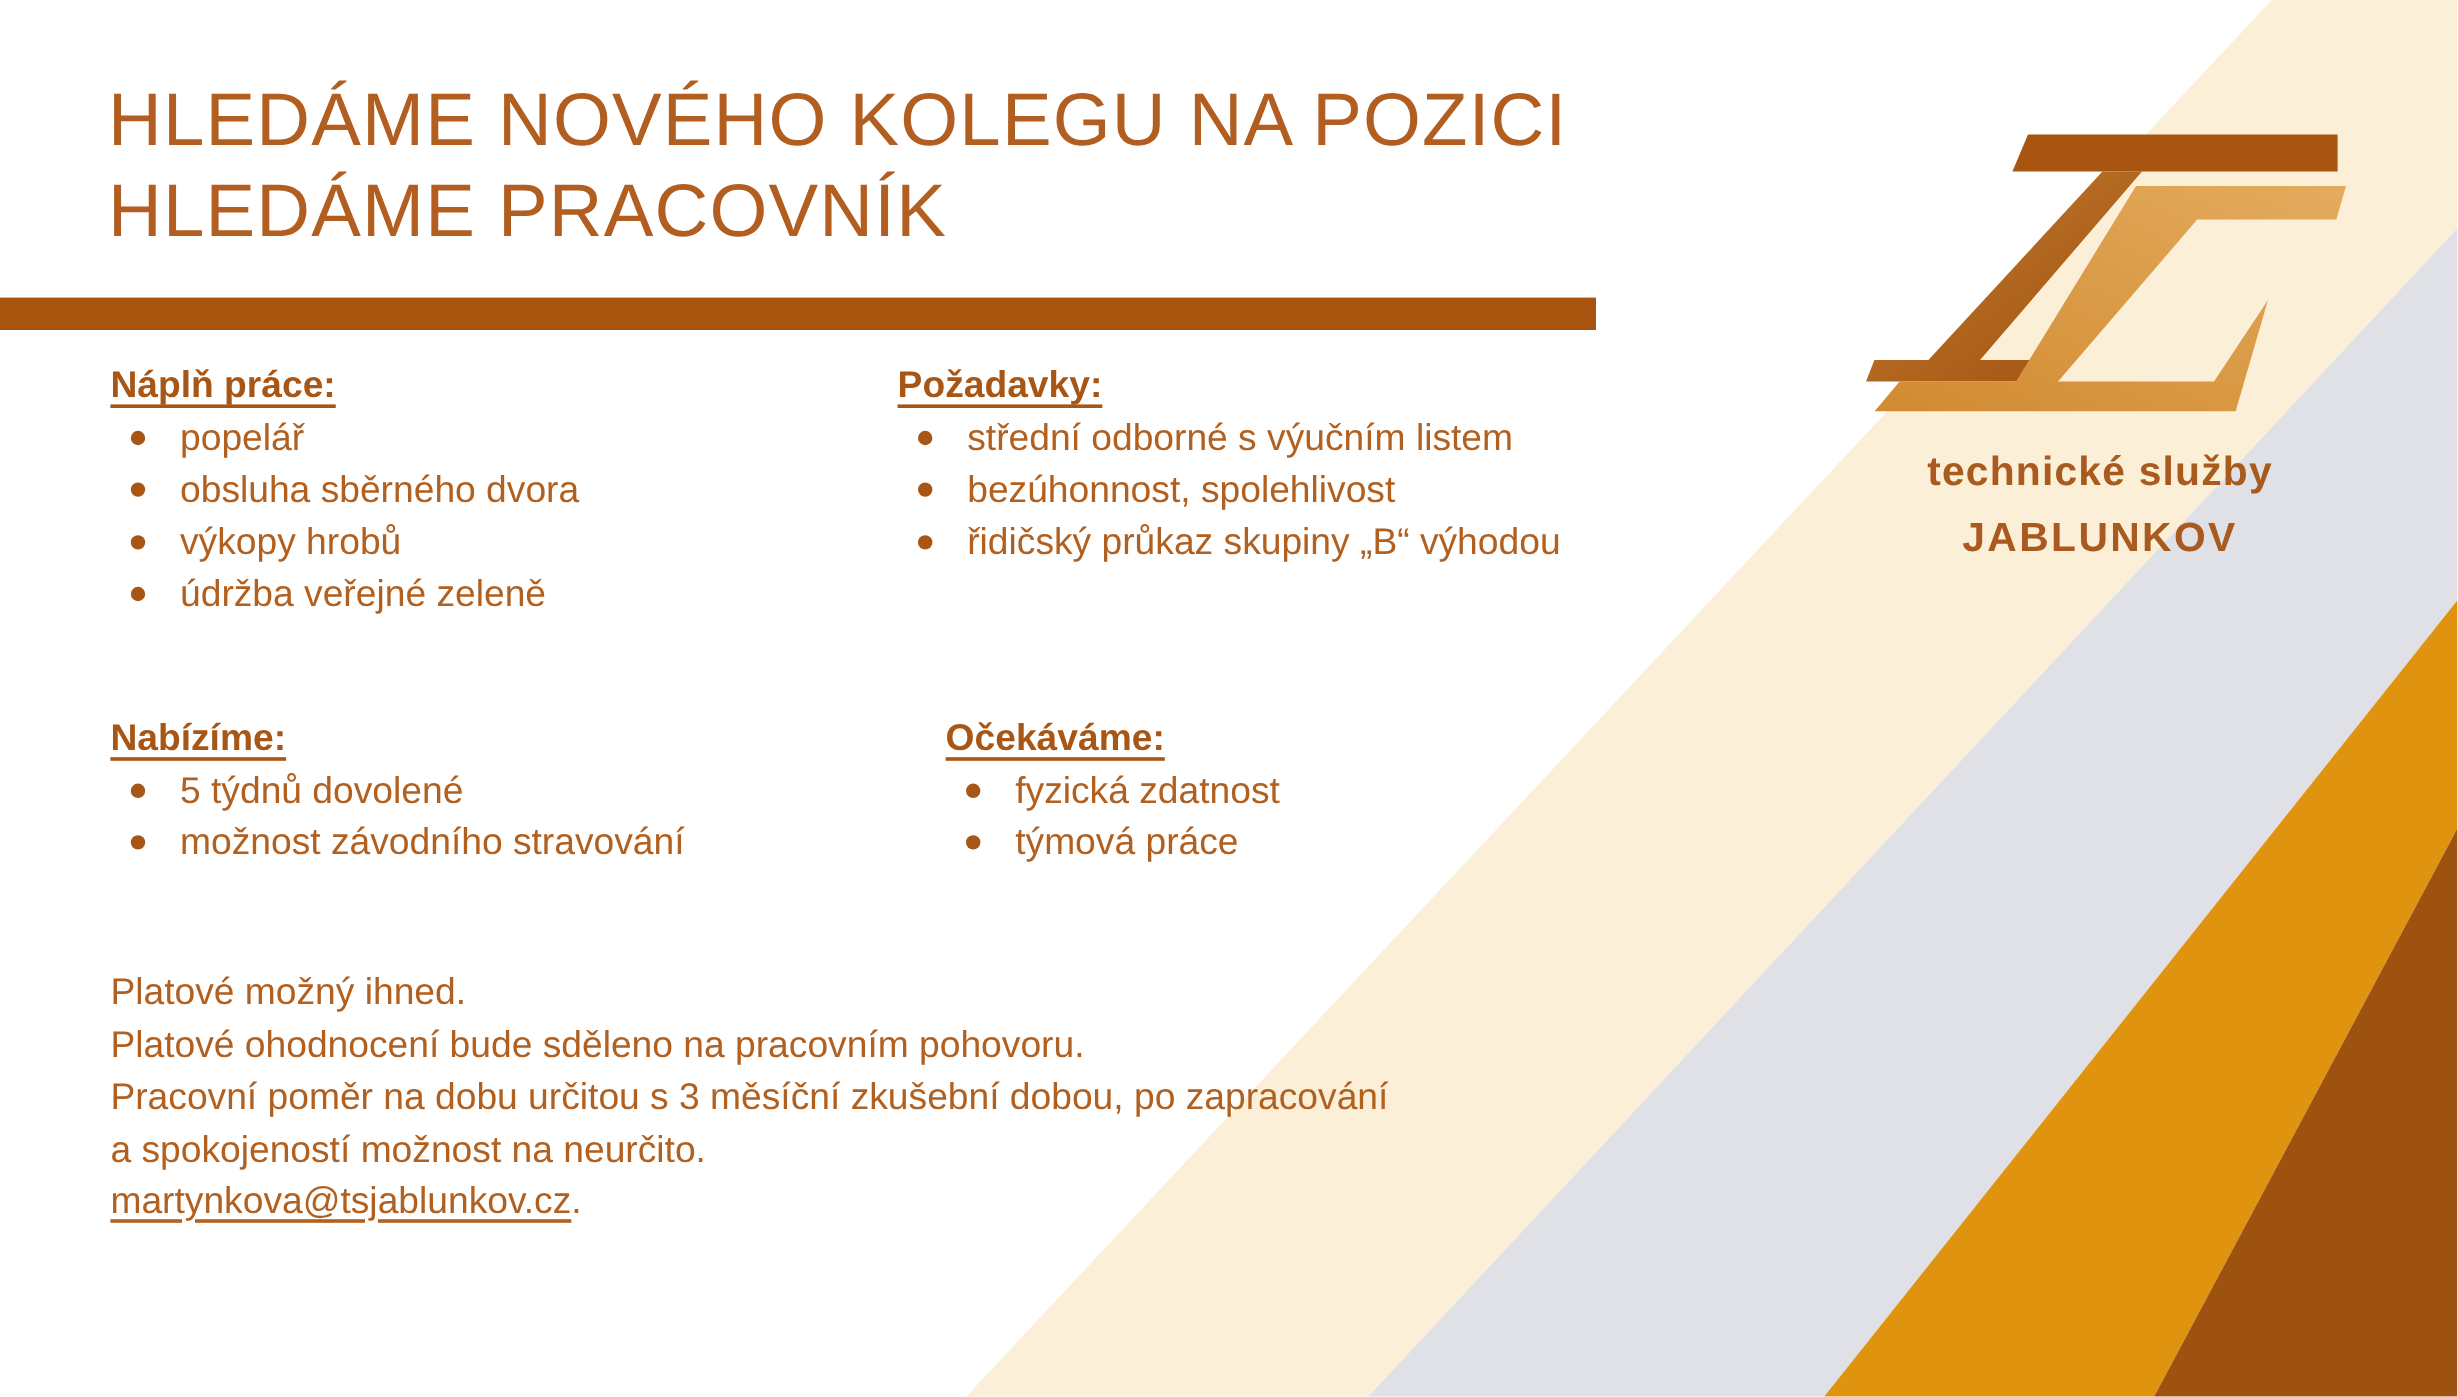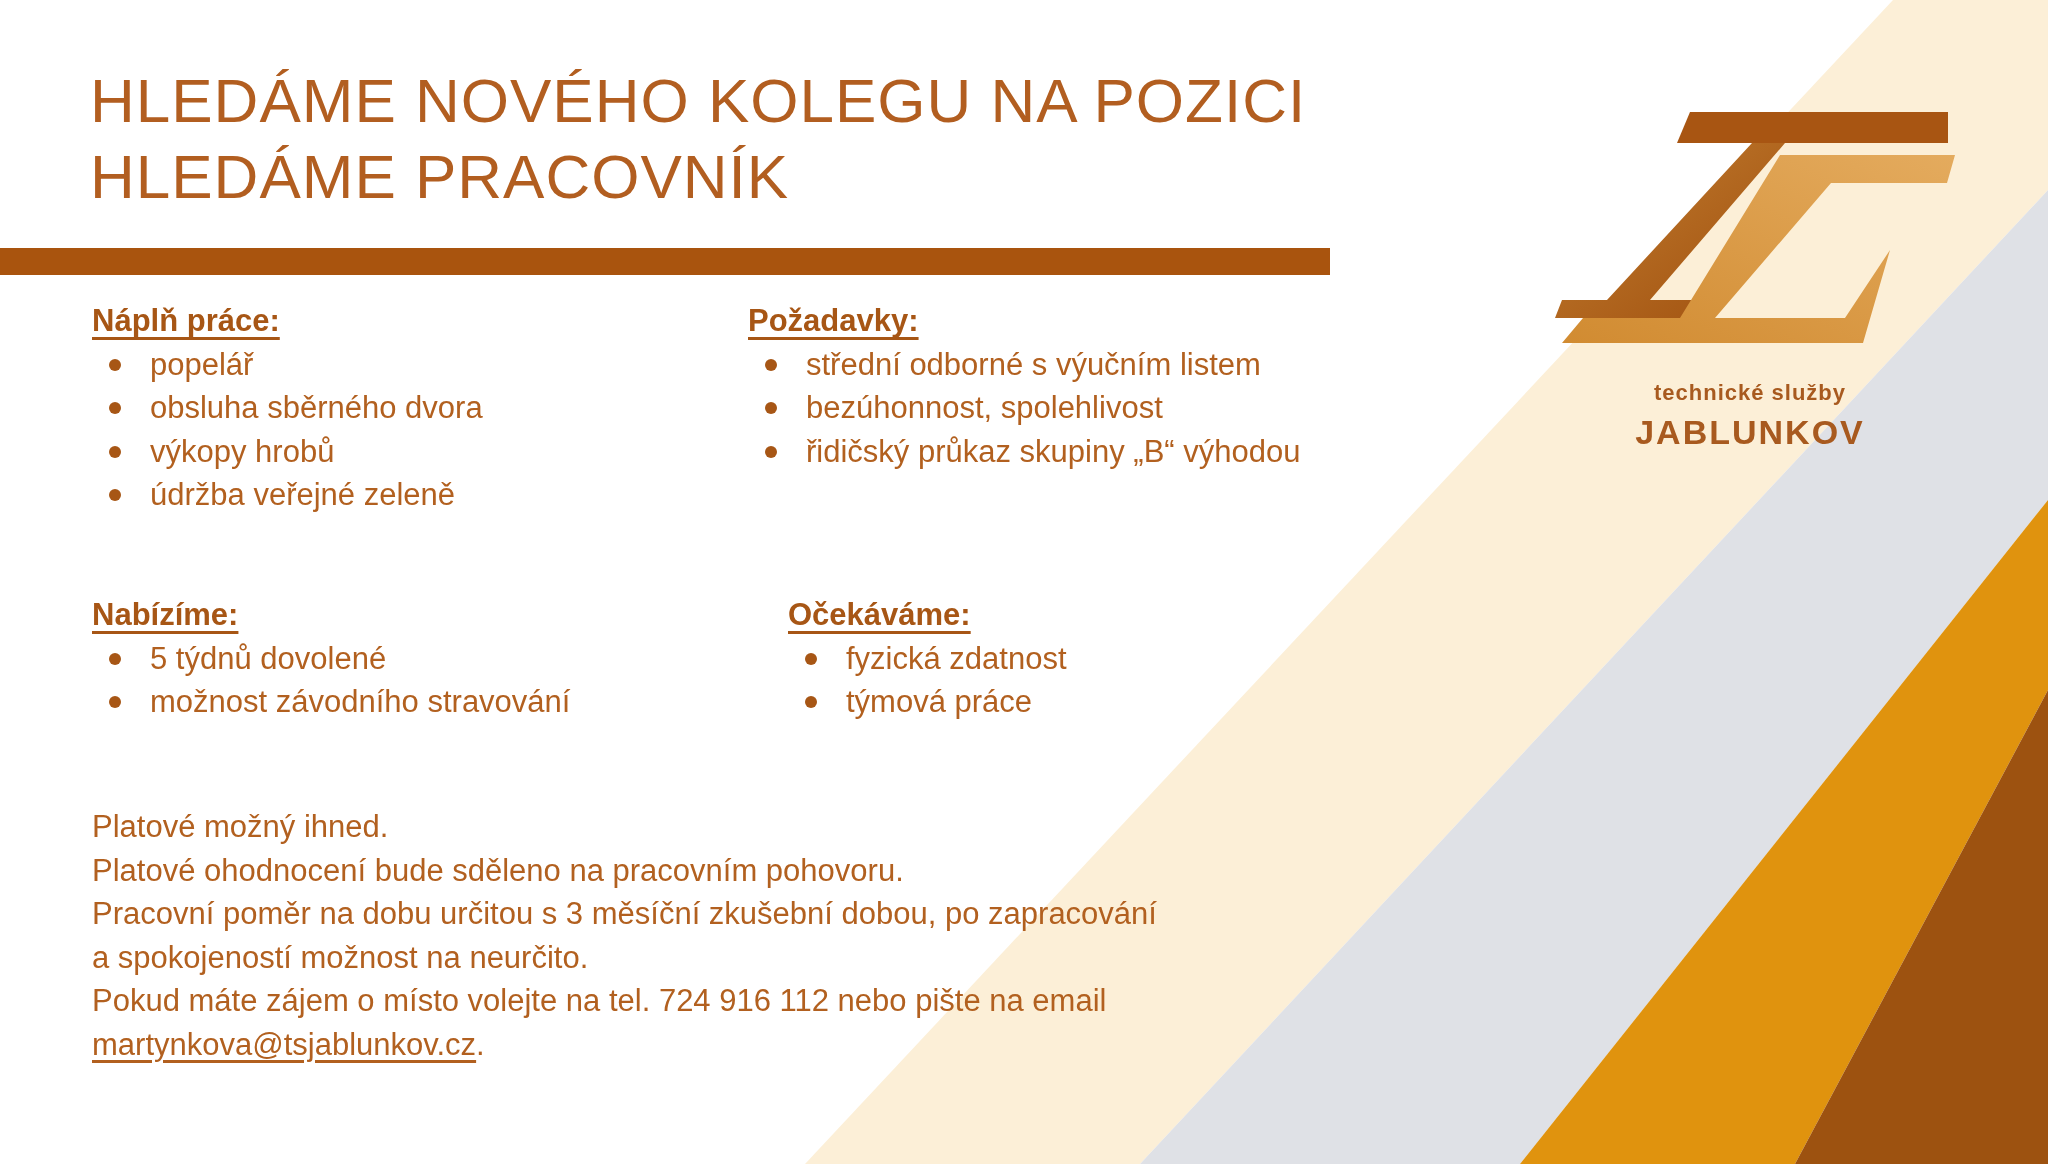--- a/index.html
+++ b/index.html
@@ -56,25 +56,25 @@
     text-underline-offset:5px;
     cursor:pointer;
   }
 
   .logo{
     position:absolute;left:1545px;top:85px;width:410px;
     text-align:center;
   }
   .logo-line1{
     margin-top:28px;
-    font-size:22px;line-height:35px;font-weight:bold;color:#a85a1f;
+    font-size:34px;line-height:35px;font-weight:bold;color:#a85a1f;
     letter-spacing:1px;
   }
   .logo-line2{
-    margin-top:4px;
+    margin-top:19px;
     font-size:34px;line-height:36px;font-weight:bold;color:#a85a1f;
     letter-spacing:2px;
   }
 </style>
 </head>
 <body>
 
 <div class="canvas">
 
   <svg class="stripes" viewBox="0 0 2048 1164" preserveAspectRatio="none" aria-hidden="true">
@@ -126,21 +126,20 @@
         <li>fyzická zdatnost</li>
         <li>týmová práce</li>
       </ul>
     </div>
 
     <div class="footer">
       <div>Platové možný ihned.</div>
       <div>Platové ohodnocení bude sděleno na pracovním pohovoru.</div>
       <div>Pracovní poměr na dobu určitou s 3 měsíční zkušební dobou, po zapracování</div>
       <div>a spokojeností možnost na neurčito.</div>
-      <div>Pokud máte zájem o místo volejte na tel. 724 916 112 nebo pište na email</div>
       <div><a class="email-link">martynkova@tsjablunkov.cz</a><span>.</span></div>
     </div>
 
     <div class="logo">
       <svg width="410" height="258" viewBox="0 0 410 258" aria-hidden="true">
         <defs>
           <linearGradient id="gradDark" x1="0" y1="0" x2="1" y2="1">
             <stop offset="0" stop-color="#c47f31"></stop>
             <stop offset="1" stop-color="#9f4f0e"></stop>
           </linearGradient>

